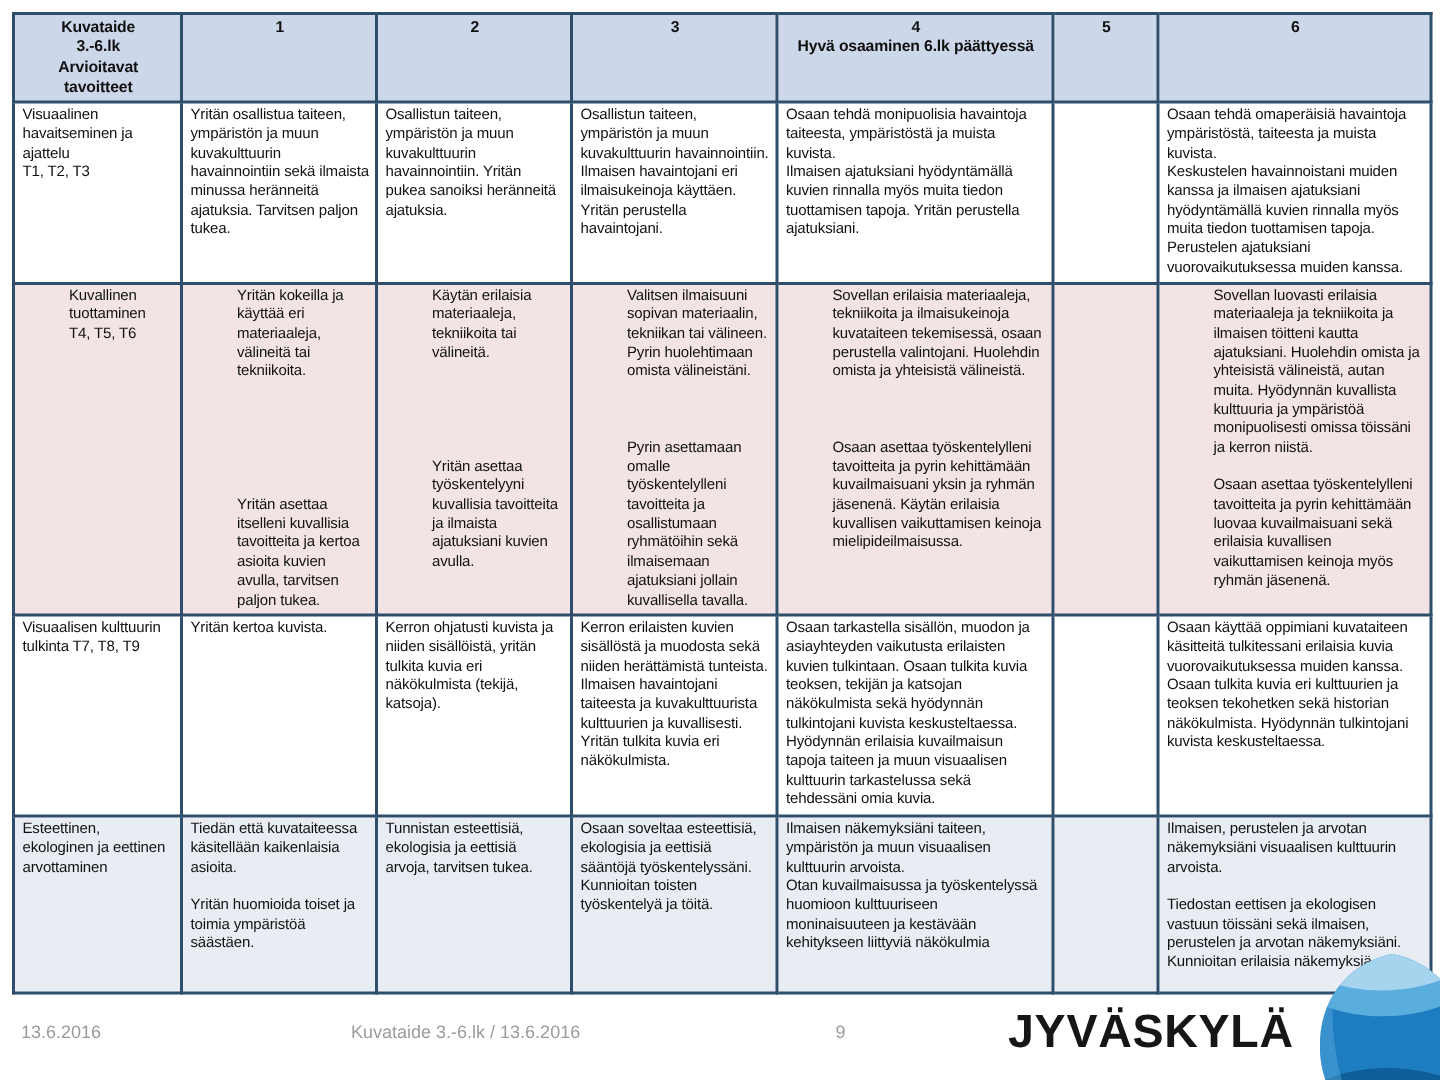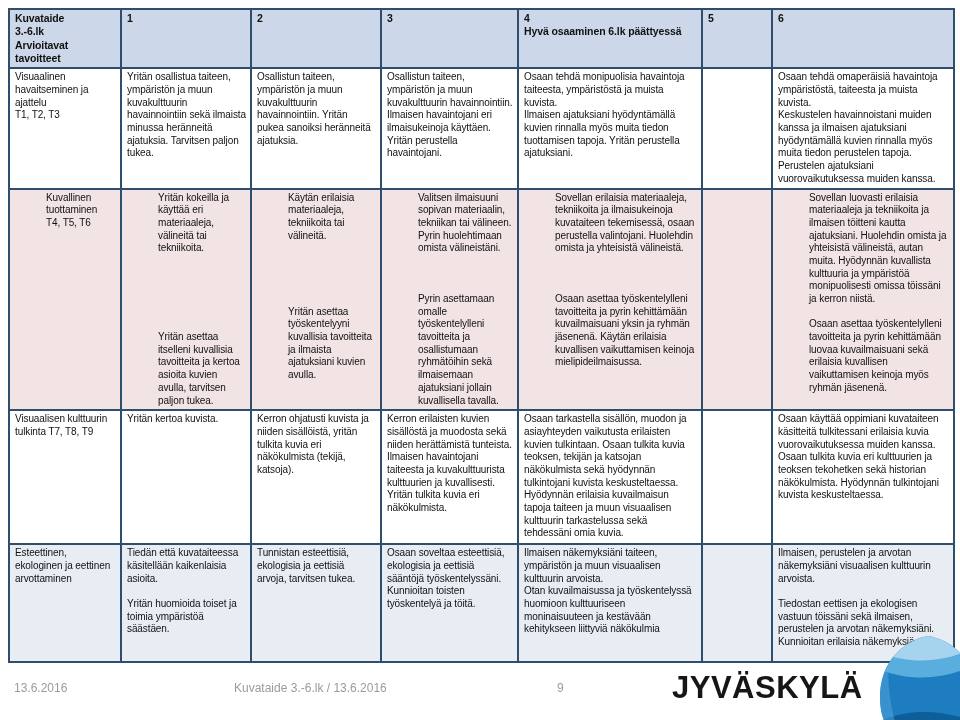--- a/index.html
+++ b/index.html
@@ -25,21 +25,21 @@
     padding: 2px 4px 2px 5px;
     font-size: 10px;
     line-height: 1.27;
     letter-spacing: -0.1px;
     color: var(--text, #111111);
     white-space: pre-line;
     overflow: hidden;
   }
   table.grid th {
     background: var(--header-bg, #ccd8e9);
-    text-align: left;
+    text-align: center;
     font-weight: bold;
     font-size: 10.5px;
     height: 42px;
   }
   td.label { font-weight: normal; font-size: 10.5px; }
   tr.band-white td { background: #ffffff; border-radius: 12px; }
   tr.band-pink  td { background: var(--band-pink, #f2e4e4); padding-left: 36px; }
   tr.band-blue  td { background: var(--band-blue, #e8edf4); margin-left: 35px; }
   tr.r1 td { height: 108px; }
   tr.r2 td { height: 198px; }
@@ -96,21 +96,21 @@
       <tr class="band-white r1">
         <td class="label">Visuaalinen havaitseminen ja ajattelu
 T1, T2, T3</td>
         <td>Yritän osallistua taiteen, ympäristön ja muun kuvakulttuurin havainnointiin sekä ilmaista minussa heränneitä ajatuksia. Tarvitsen paljon tukea.</td>
         <td>Osallistun taiteen, ympäristön ja muun kuvakulttuurin havainnointiin. Yritän pukea sanoiksi heränneitä ajatuksia.</td>
         <td>Osallistun taiteen, ympäristön ja muun kuvakulttuurin havainnointiin. Ilmaisen havaintojani eri ilmaisukeinoja käyttäen. Yritän perustella havaintojani.</td>
         <td>Osaan tehdä monipuolisia havaintoja taiteesta, ympäristöstä ja muista kuvista.
 Ilmaisen ajatuksiani hyödyntämällä kuvien rinnalla myös muita tiedon tuottamisen tapoja. Yritän perustella ajatuksiani.</td>
         <td></td>
         <td>Osaan tehdä omaperäisiä havaintoja ympäristöstä, taiteesta ja muista kuvista.
-Keskustelen havainnoistani muiden kanssa ja ilmaisen ajatuksiani hyödyntämällä kuvien rinnalla myös muita tiedon perustelen tapoja.
+Keskustelen havainnoistani muiden kanssa ja ilmaisen ajatuksiani hyödyntämällä kuvien rinnalla myös muita tiedon tuottamisen tapoja.
 Perustelen ajatuksiani vuorovaikutuksessa muiden kanssa.</td>
       </tr>
       <tr class="band-pink r2">
         <td class="label">Kuvallinen tuottaminen
 T4, T5, T6</td>
         <td>Yritän kokeilla ja käyttää eri materiaaleja, välineitä tai tekniikoita.
 
 
 
 

